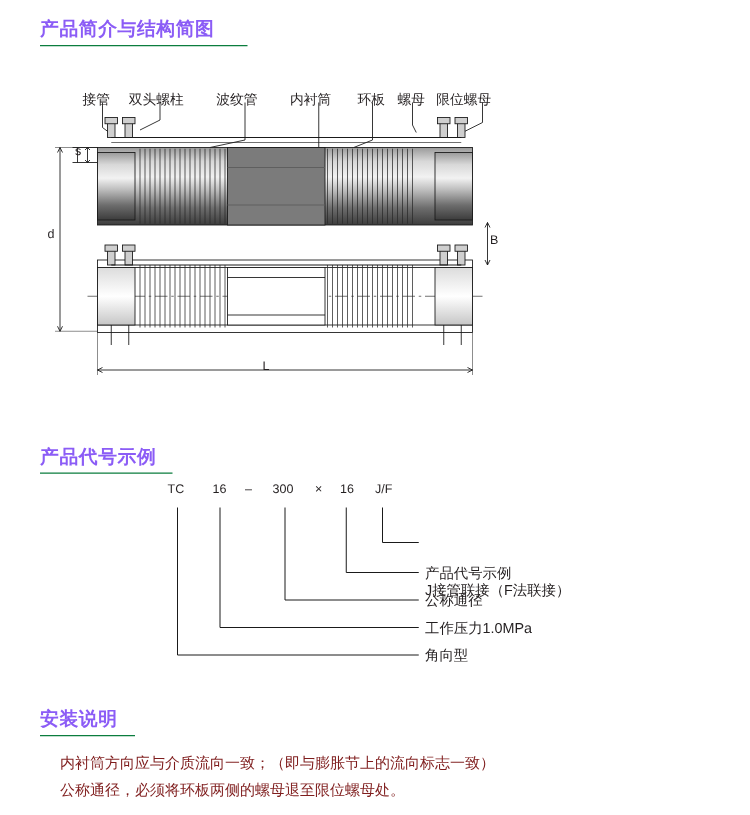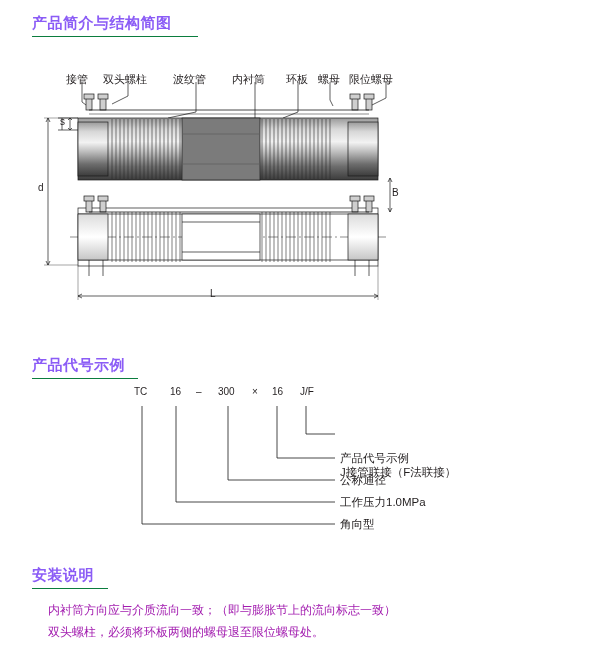--- a/index.html
+++ b/index.html
@@ -57,21 +57,21 @@
     position: absolute;
     font-size: 11.5px;
     color: #231f20;
     white-space: nowrap;
   }
 
   
   .install-line {
     position: absolute;
     font-size: 12px;
-    color: #a21caf;
+    color: #7f1d1d;
     white-space: nowrap;
     left: 48px;
   }
 
   
   svg.overlay {
     position: absolute;
     left: 0;
     top: 0;
     overflow: visible;
@@ -328,13 +328,13 @@
 <div class="code-desc" style="left:340px; top:450px;margin-top:15px;">J接管联接（F法联接）</div>
 <div class="code-desc" style="left:340px; top:451px;">产品代号示例</div>
 <div class="code-desc" style="left:340px; top:473px;">公称通径</div>
 <div class="code-desc" style="left:340px; top:495px;">工作压力1.0MPa</div>
 <div class="code-desc" style="left:340px; top:517px;">角向型</div>
 
 <div class="section-title" style="left:32px; top:566px;text-align:center;">安装说明</div>
 <div class="title-rule" style="left:32px; top:588px; width:76px;"></div>
 
 <div class="install-line" style="top:602px;">内衬筒方向应与介质流向一致；（即与膨胀节上的流向标志一致）</div>
-<div class="install-line" style="top:624px;">双头螺柱，必须将环板两侧的螺母退至限位螺母处。</div>
+<div class="install-line" style="top:624px;">公称通径，必须将环板两侧的螺母退至限位螺母处。</div>
 
 </body></html>

